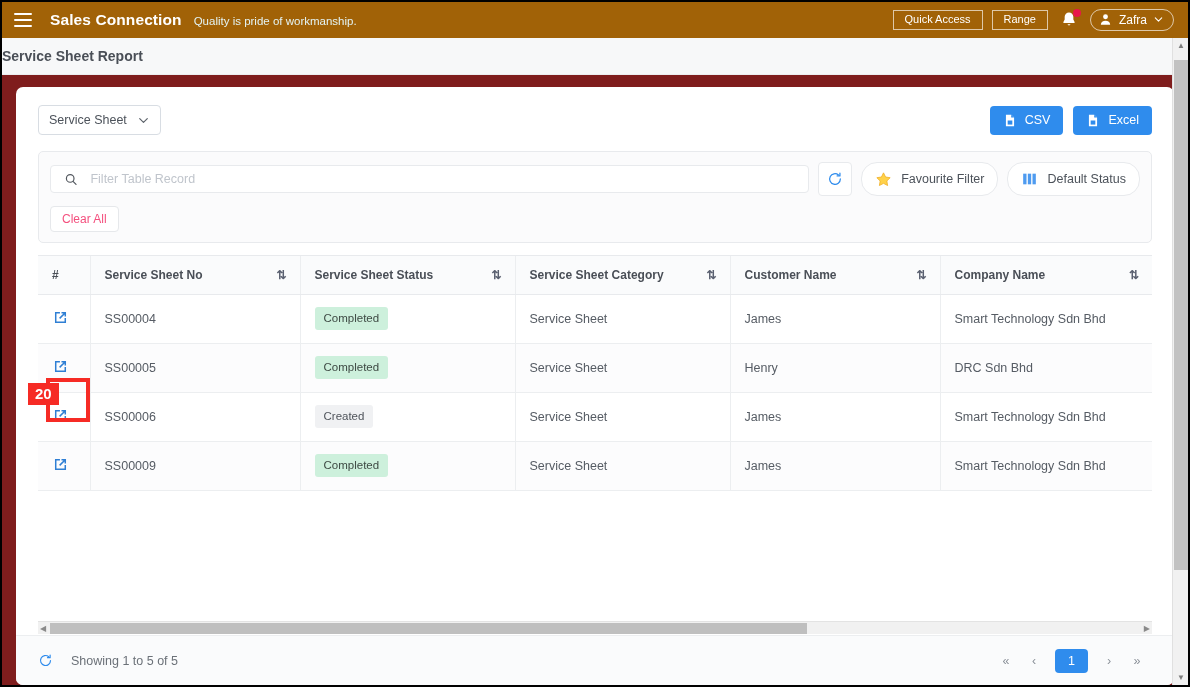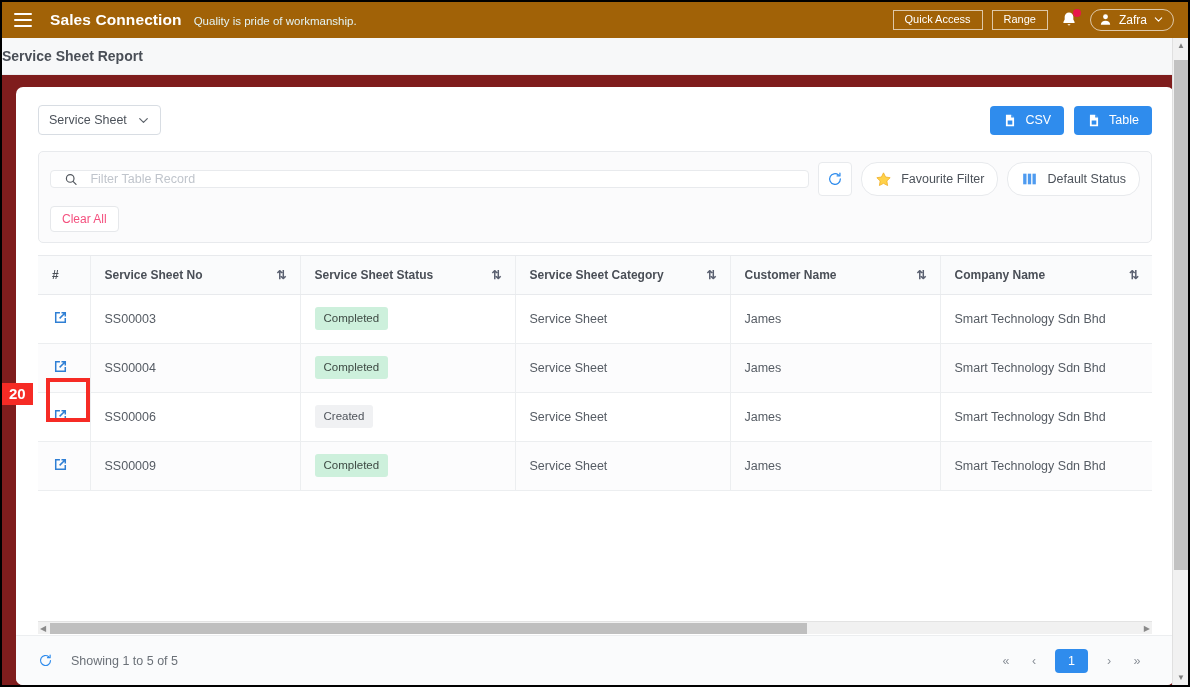--- a/index.html
+++ b/index.html
@@ -126,21 +126,21 @@
     border-radius: 5px;
     background: #fbfbfc;
     padding: 10px 11px;
   }
   .filter-line { display: flex; align-items: center; gap: 9px; }
   .search-box {
     flex: 1;
     background: #ffffff;
     border: 1px solid #e8eaed;
     border-radius: 4px;
-    height: 18px;
+    height: 28px;
     display: flex; align-items: center;
     gap: 12px;
     padding: 0 13px;
   }
   .search-input {
     border: none; outline: none;
     font-size: 12.5px;
     color: #50565e;
     background: transparent;
     width: 100%;
@@ -390,21 +390,21 @@
               <rect x="8" y="12" width="8" height="7" fill="#2f8ced"></rect>
             </svg>
             <span>CSV</span>
           </button>
           <button class="btn-blue">
             <svg width="14" height="15" viewBox="0 0 24 24">
               <path d="M5 2h9l5 5v15H5z" fill="#ffffff"></path>
               <path d="M14 2v5h5" fill="#2f8ced"></path>
               <rect x="8" y="12" width="8" height="7" fill="#2f8ced"></rect>
             </svg>
-            <span>Table</span>
+            <span>Excel</span>
           </button>
         </div>
       </div>
 
       <div class="filter-panel">
         <div class="filter-line">
           <div class="search-box">
             <svg width="15" height="15" viewBox="0 0 24 24">
               <circle cx="10.3" cy="10.3" r="6.3" stroke="#53585f" stroke-width="2" fill="none"></circle>
               <path d="M15 15l5 5" stroke="#53585f" stroke-width="2" stroke-linecap="round"></path>
@@ -481,38 +481,38 @@
             </tr>
           </thead>
           <tbody id="table-body">
               <tr>
                 <td class="col-num"><span class="open-icon">
                     <svg width="17" height="17" viewBox="0 0 24 24">
                       <path d="M4.2 4.2h7v2.1H6.3v11.4h11.4v-4.9h2.1v7H4.2z" fill="#2f7fd4"></path>
                       <path d="M13.4 4.2h6.4v6.4h-2.1V7.8l-6.2 6.2-1.5-1.5 6.2-6.2h-2.8z" fill="#2f7fd4"></path>
                     </svg>
                   </span></td>
-                <td class="col-ssno">SS00003</td>
+                <td class="col-ssno">SS00004</td>
                 <td class="col-status"><span class="badge badge-completed">Completed</span></td>
                 <td class="col-cat">Service Sheet</td>
                 <td class="col-cust">James</td>
                 <td>Smart Technology Sdn Bhd</td>
               </tr>
               <tr>
                 <td class="col-num"><span class="open-icon">
                     <svg width="17" height="17" viewBox="0 0 24 24">
                       <path d="M4.2 4.2h7v2.1H6.3v11.4h11.4v-4.9h2.1v7H4.2z" fill="#2f7fd4"></path>
                       <path d="M13.4 4.2h6.4v6.4h-2.1V7.8l-6.2 6.2-1.5-1.5 6.2-6.2h-2.8z" fill="#2f7fd4"></path>
                     </svg>
                   </span></td>
-                <td class="col-ssno">SS00004</td>
+                <td class="col-ssno">SS00005</td>
                 <td class="col-status"><span class="badge badge-completed">Completed</span></td>
                 <td class="col-cat">Service Sheet</td>
-                <td class="col-cust">James</td>
-                <td>Smart Technology Sdn Bhd</td>
+                <td class="col-cust">Henry</td>
+                <td>DRC Sdn Bhd</td>
               </tr>
               <tr>
                 <td class="col-num"><span class="open-icon">
                     <svg width="17" height="17" viewBox="0 0 24 24">
                       <path d="M4.2 4.2h7v2.1H6.3v11.4h11.4v-4.9h2.1v7H4.2z" fill="#2f7fd4"></path>
                       <path d="M13.4 4.2h6.4v6.4h-2.1V7.8l-6.2 6.2-1.5-1.5 6.2-6.2h-2.8z" fill="#2f7fd4"></path>
                     </svg>
                   </span></td>
                 <td class="col-ssno">SS00006</td>
                 <td class="col-status"><span class="badge badge-created">Created</span></td>
@@ -561,15 +561,15 @@
     </div>
   </div>
 
   <div class="vscroll-track">
     <div class="vscroll-arrow" style="top:3px;">▲</div>
     <div class="vscroll-thumb"></div>
     <div class="vscroll-arrow" style="bottom:3px;">▼</div>
   </div>
 
   <div class="anno-box" style="left:44px; top:376px; width:44px; height:44px;"></div>
-  <div class="anno-label" style="left:0; top:381px;">20</div>
+  <div class="anno-label" style="left:26px; top:381px;">20</div>
 
 </div>
 
 </body></html>

